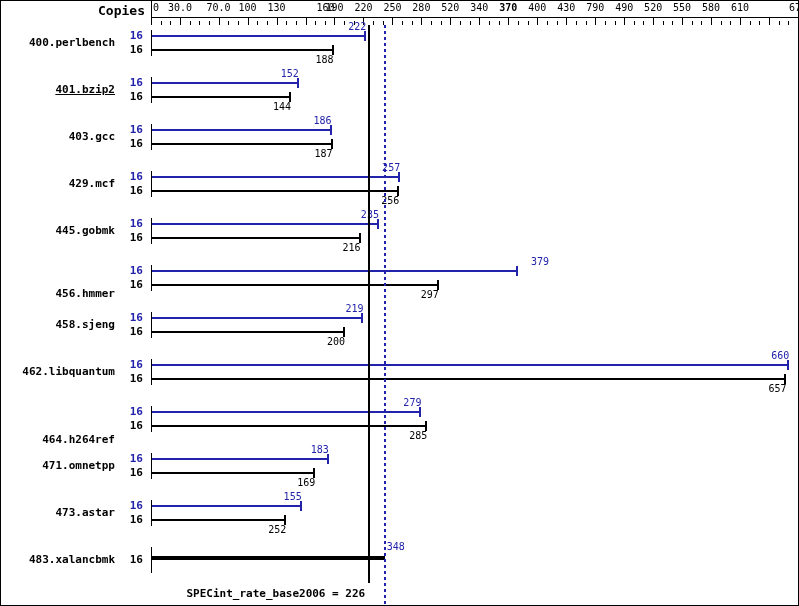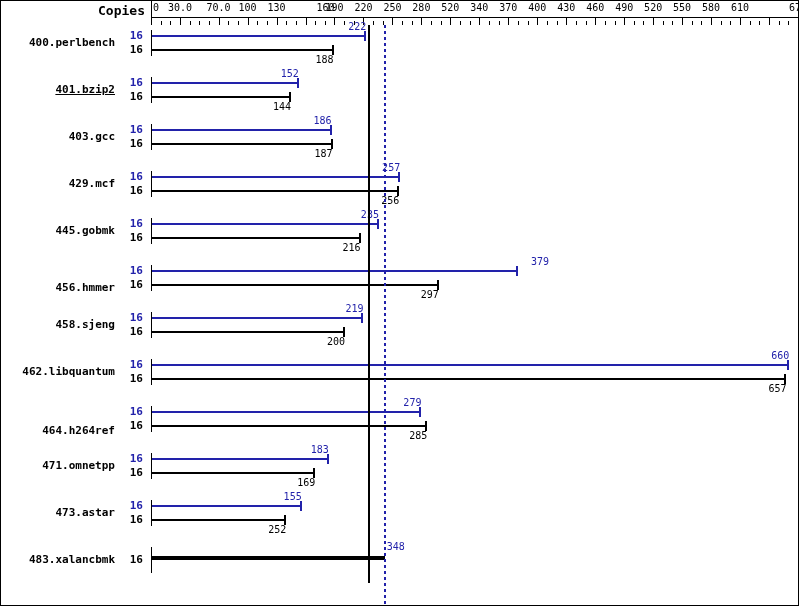--- a/index.html
+++ b/index.html
@@ -163,24 +163,24 @@
         <div class="axis-label" style="left: 217.597px;">70.0</div>
         <div class="axis-label" style="left: 246.567px;">100</div>
         <div class="axis-label" style="left: 275.537px;">130</div>
         <div class="axis-label" style="left: 304.507px; margin-left: 20px;">160</div>
         <div class="axis-label" style="left: 333.478px;">190</div>
         <div class="axis-label" style="left: 362.448px;">220</div>
         <div class="axis-label" style="left: 391.418px;">250</div>
         <div class="axis-label" style="left: 420.388px;">280</div>
         <div class="axis-label" style="left: 449.358px;">520</div>
         <div class="axis-label" style="left: 478.328px;">340</div>
-        <div class="axis-label" style="left: 507.299px;">370</div>
+        <div class="axis-label" style="left: 507.299px; font-weight: bold;">370</div>
         <div class="axis-label" style="left: 536.269px;">400</div>
         <div class="axis-label" style="left: 565.239px;">430</div>
-        <div class="axis-label" style="left: 594.209px;">460</div>
+        <div class="axis-label" style="left: 594.209px;">790</div>
         <div class="axis-label" style="left: 623.179px;">490</div>
         <div class="axis-label" style="left: 652.149px;">520</div>
         <div class="axis-label" style="left: 681.119px;">550</div>
         <div class="axis-label" style="left: 710.09px;">580</div>
         <div class="axis-label" style="left: 739.06px;">610</div>
         <div class="axis-label" style="left: 797px;">670</div>
         <div class="tick major" style="left: 150px;"></div>
         <div class="tick minor" style="left: 160px;"></div>
         <div class="tick minor" style="left: 169px;"></div>
         <div class="tick major" style="left: 179px;"></div>
@@ -293,21 +293,21 @@
         <div class="row-label" style="top: 223px;">445.gobmk</div>
         <div class="row-origin" style="top: 217px; height: 26px;"></div>
         <div class="copies-cell peak" style="top: 216px;">16</div>
         <div class="copies-cell base" style="top: 230px;">16</div>
         <div class="bar peak" style="top: 222px; width: 225.933px;"></div>
         <div class="cap peak" style="left: 375.933px; top: 218px; height: 10px;"></div>
         <div class="bar base" style="top: 236px; width: 207.585px;"></div>
         <div class="cap base" style="left: 357.585px; top: 232px; height: 10px;"></div>
         <div class="val peak" style="left: 377.933px; top: 208px; transform: translateX(-100%);">235</div>
         <div class="val base" style="left: 359.585px; top: 241px; transform: translateX(-100%);">216</div>
-        <div class="row-label" style="top: 280px;">456.hmmer</div>
+        <div class="row-label" style="top: 286px;">456.hmmer</div>
         <div class="row-origin" style="top: 264px; height: 26px;"></div>
         <div class="copies-cell peak" style="top: 263px;">16</div>
         <div class="copies-cell base" style="top: 277px;">16</div>
         <div class="bar peak" style="top: 269px; width: 364.99px;"></div>
         <div class="cap peak" style="left: 514.99px; top: 265px; height: 10px;"></div>
         <div class="bar base" style="top: 283px; width: 285.804px;"></div>
         <div class="cap base" style="left: 435.804px; top: 279px; height: 10px;"></div>
         <div class="val peak" style="left: 516.99px; top: 255px; transform: translateX(-100%); margin-left: 31px;">379</div>
         <div class="val base" style="left: 437.804px; top: 288px; transform: translateX(-100%);">297</div>
         <div class="row-label" style="top: 317px;">458.sjeng</div>
@@ -323,21 +323,21 @@
         <div class="row-label" style="top: 364px;">462.libquantum</div>
         <div class="row-origin" style="top: 358px; height: 26px;"></div>
         <div class="copies-cell peak" style="top: 357px;">16</div>
         <div class="copies-cell base" style="top: 371px;">16</div>
         <div class="bar peak" style="top: 363px; width: 636.343px;"></div>
         <div class="cap peak" style="left: 786.343px; top: 359px; height: 10px;"></div>
         <div class="bar base" style="top: 377px; width: 633.446px;"></div>
         <div class="cap base" style="left: 783.446px; top: 373px; height: 10px;"></div>
         <div class="val peak" style="left: 788.343px; top: 349px; transform: translateX(-100%); text-align: right;">660</div>
         <div class="val base" style="left: 785.446px; top: 382px; transform: translateX(-100%);">657</div>
-        <div class="row-label" style="top: 423px; text-align: right;">464.h264ref</div>
+        <div class="row-label" style="top: 432px; text-align: right;">464.h264ref</div>
         <div class="row-origin" style="top: 405px; height: 26px;"></div>
         <div class="copies-cell peak" style="top: 404px;">16</div>
         <div class="copies-cell base" style="top: 418px;">16</div>
         <div class="bar peak" style="top: 410px; width: 268.422px;"></div>
         <div class="cap peak" style="left: 418.422px; top: 406px; height: 10px;"></div>
         <div class="bar base" style="top: 424px; width: 274.216px;"></div>
         <div class="cap base" style="left: 424.216px; top: 420px; height: 10px;"></div>
         <div class="val peak" style="left: 420.422px; top: 396px; transform: translateX(-100%);">279</div>
         <div class="val base" style="left: 426.216px; top: 429px; transform: translateX(-100%); text-align: center;">285</div>
         <div class="row-label" style="top: 458px;">471.omnetpp</div>
@@ -365,15 +365,16 @@
         <div class="copies-cell base" style="top: 552px;">16</div>
         <div class="bar single single" style="top: 555px; width: 232.693px;"></div>
         <div class="cap single" style="left: 382.693px; top: 551px; height: 12px;"></div>
         <div class="val peak" style="left: 385.693px; top: 540px;">348</div>
       </div>
     <div id="reflines-layer">
         <div class="refline-base" style="left: 367.242px; height: 558px;"></div>
         <div class="refline-peak" style="left: 382.693px; height: 594px;"></div>
       </div>
 
+    <div class="footer-base" style="left: 0px; width: 364.242px; top: 586px;">SPECint_rate_base2006 = 226</div>
 
   </div>
 </div>
 
 </body></html>

